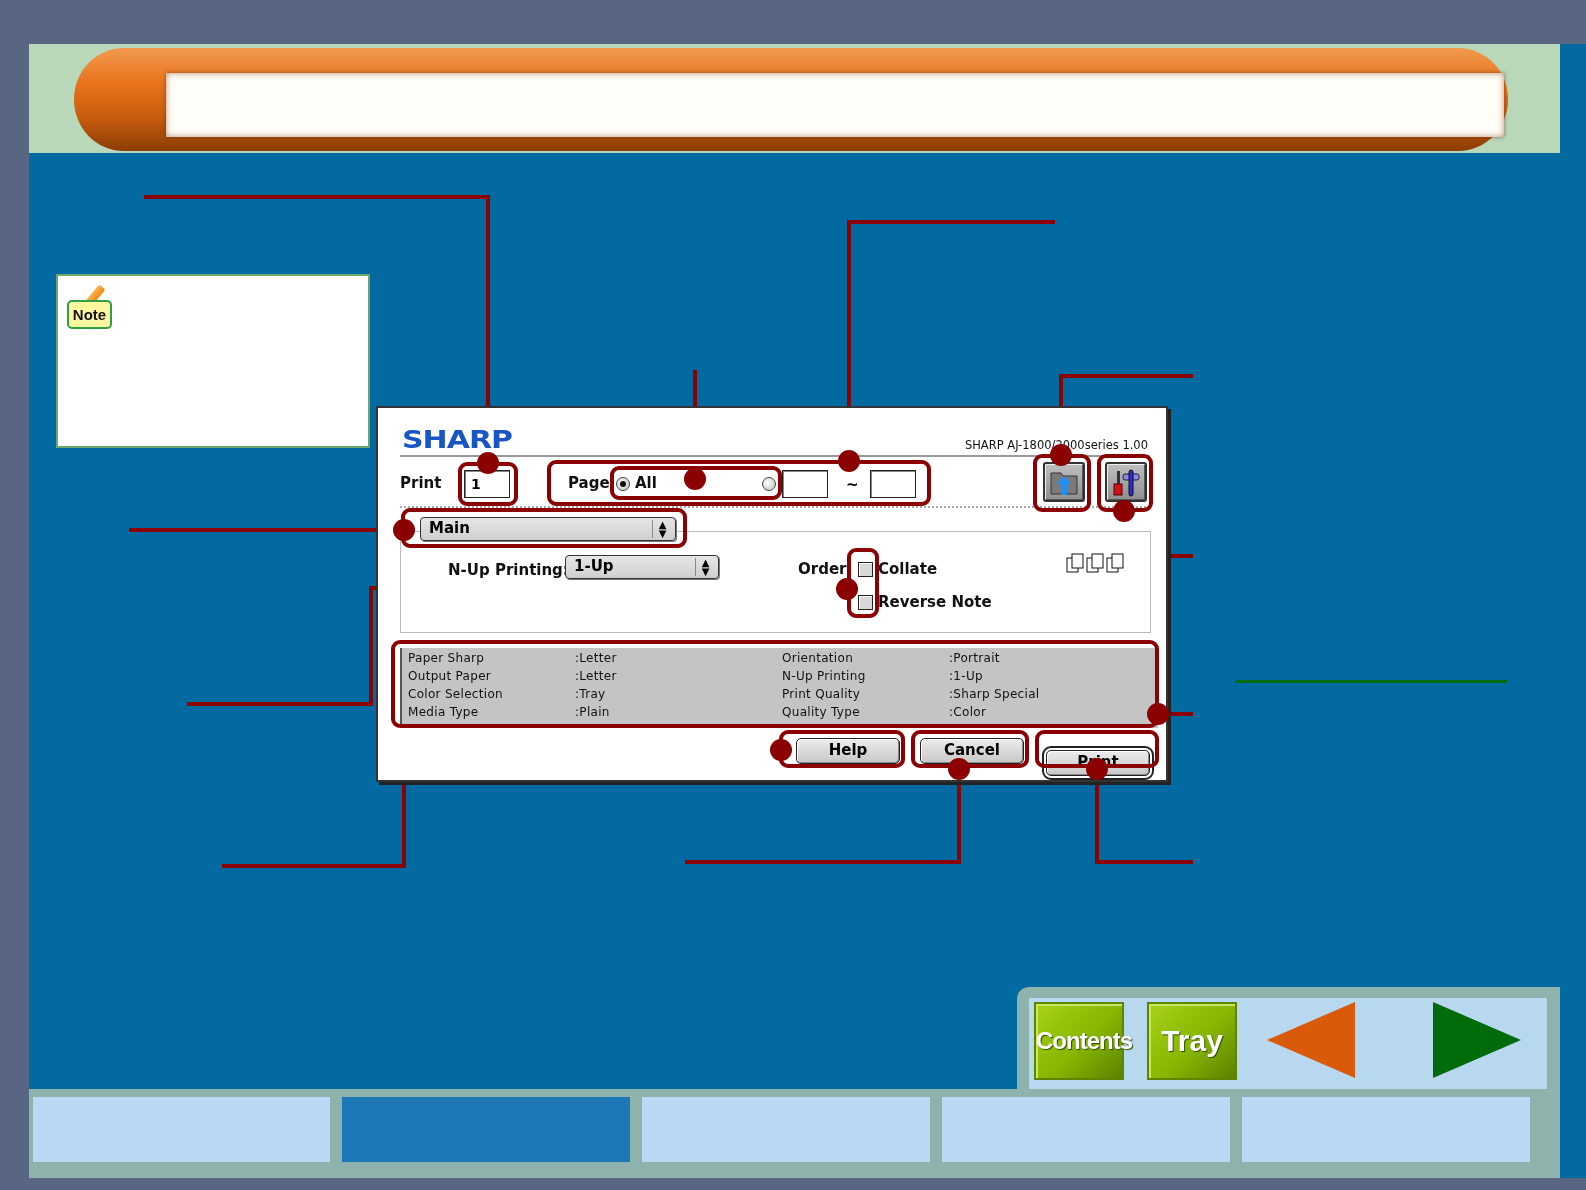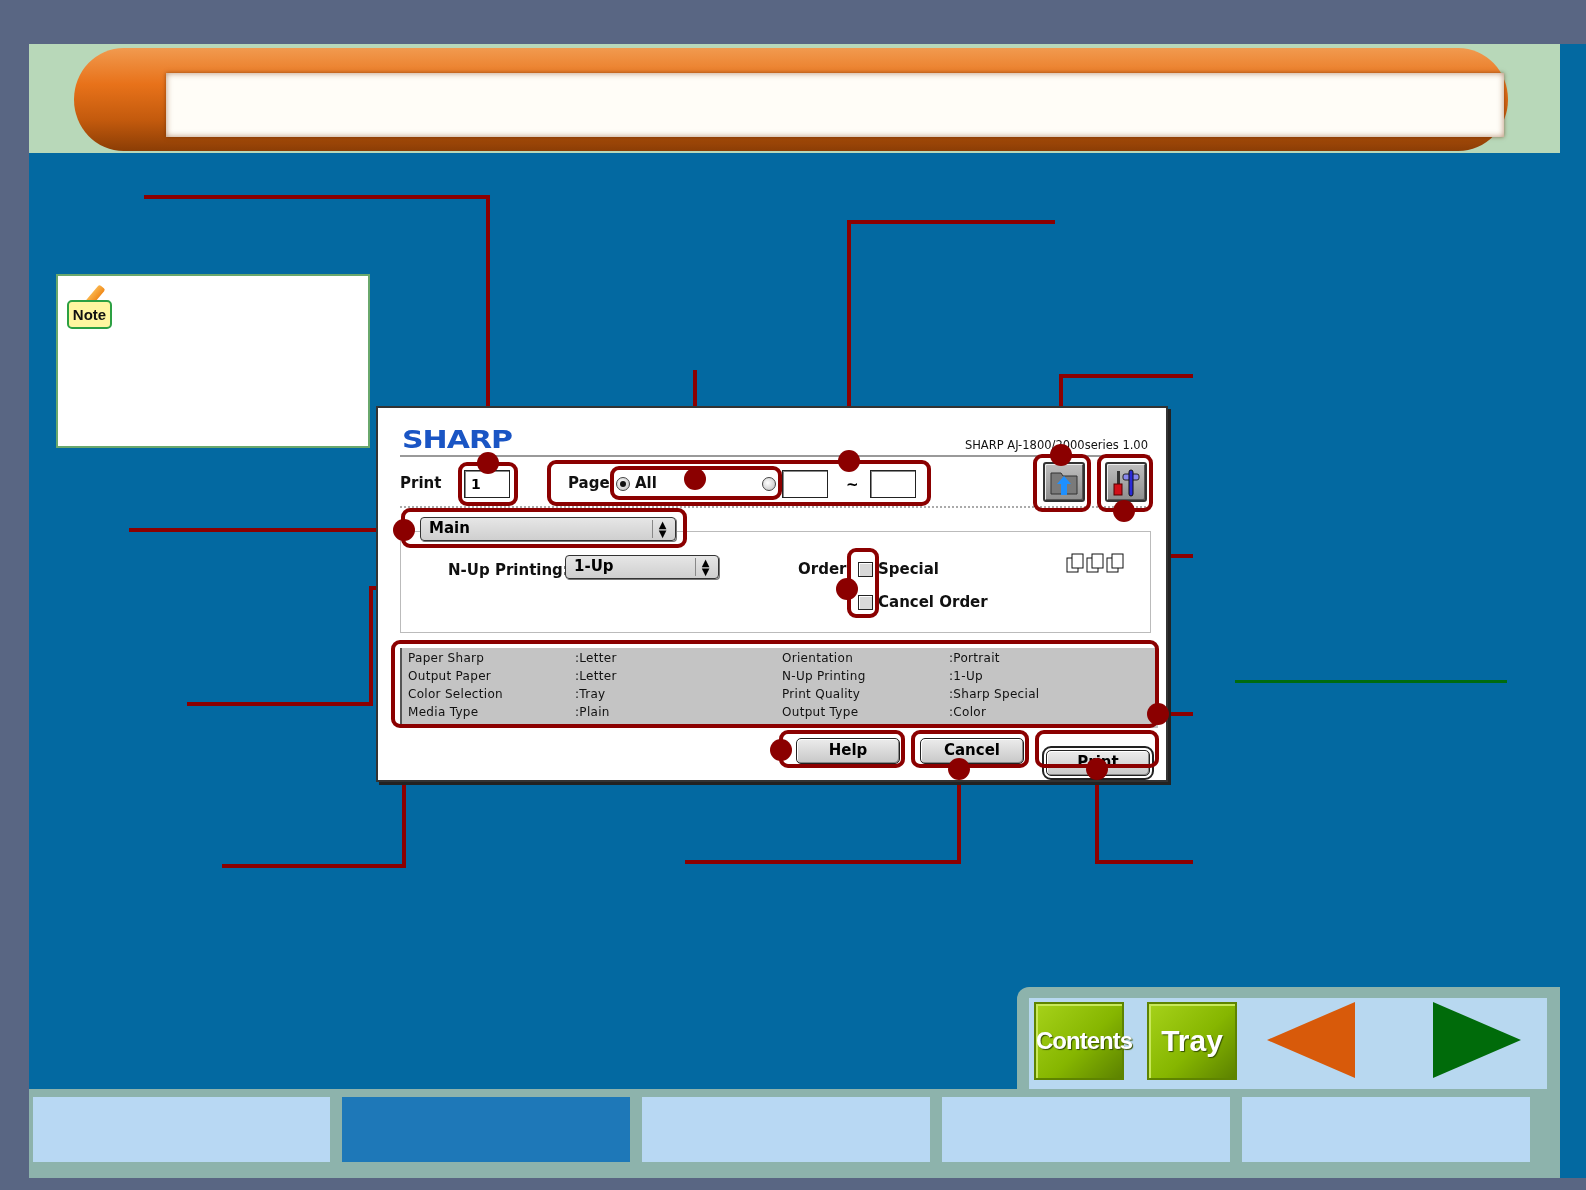--- a/index.html
+++ b/index.html
@@ -145,23 +145,23 @@
       <span>Main</span>
       <span class="arr">▲<br>▼</span>
     </div>
     <div class="lbl" style="left:70px;top:153px">N-Up Printing:</div>
     <div class="select" style="left:187px;top:147px;width:154px">
       <span>1-Up</span>
       <span class="arr">▲<br>▼</span>
     </div>
     <div class="lbl" style="left:420px;top:152px">Order:</div>
     <div class="chk" style="left:480px;top:154px"></div>
-    <div class="lbl" style="left:500px;top:152px">Special</div>
+    <div class="lbl" style="left:500px;top:152px">Collate</div>
     <div class="chk" style="left:480px;top:187px"></div>
-    <div class="lbl" style="left:500px;top:185px">Cancel Order</div>
+    <div class="lbl" style="left:500px;top:185px">Reverse Note</div>
     <svg style="position:absolute;left:688px;top:144px" width="62" height="24">
       <g fill="#fff" stroke="#111" stroke-width="1">
         <rect x="1" y="6" width="11" height="14"></rect>
           <rect x="6" y="2" width="11" height="14"></rect>
         <rect x="21" y="6" width="11" height="14"></rect>
           <rect x="26" y="2" width="11" height="14"></rect>
         <rect x="41" y="6" width="11" height="14"></rect>
           <rect x="46" y="2" width="11" height="14"></rect>
       </g>
     </svg>
@@ -174,21 +174,21 @@
       <div class="sumcell" style="left:6px;top:39px">Color Selection</div>
       <div class="sumcell" style="left:173px;top:39px">:Tray</div>
       <div class="sumcell" style="left:6px;top:57px">Media Type</div>
       <div class="sumcell" style="left:173px;top:57px">:Plain</div>
       <div class="sumcell" style="left:380px;top:3px">Orientation</div>
       <div class="sumcell" style="left:547px;top:3px">:Portrait</div>
       <div class="sumcell" style="left:380px;top:21px">N-Up Printing</div>
       <div class="sumcell" style="left:547px;top:21px">:1-Up</div>
       <div class="sumcell" style="left:380px;top:39px">Print Quality</div>
       <div class="sumcell" style="left:547px;top:39px">:Sharp Special</div>
-      <div class="sumcell" style="left:380px;top:57px">Output Type</div>
+      <div class="sumcell" style="left:380px;top:57px">Quality Type</div>
       <div class="sumcell" style="left:547px;top:57px">:Color</div>
     </div>
 
     <div class="btn" style="left:418px;top:330px;width:104px">Help</div>
     <div class="btn" style="left:542px;top:330px;width:104px">Cancel</div>
     <div class="btn default" style="left:668px;top:330px;width:104px">Print</div>
   </div>
 
   <div class="hl" style="left:429px;top:418px;width:60px;height:44px"></div>
   <div class="hl" style="left:518px;top:416px;width:384px;height:46px"></div>

